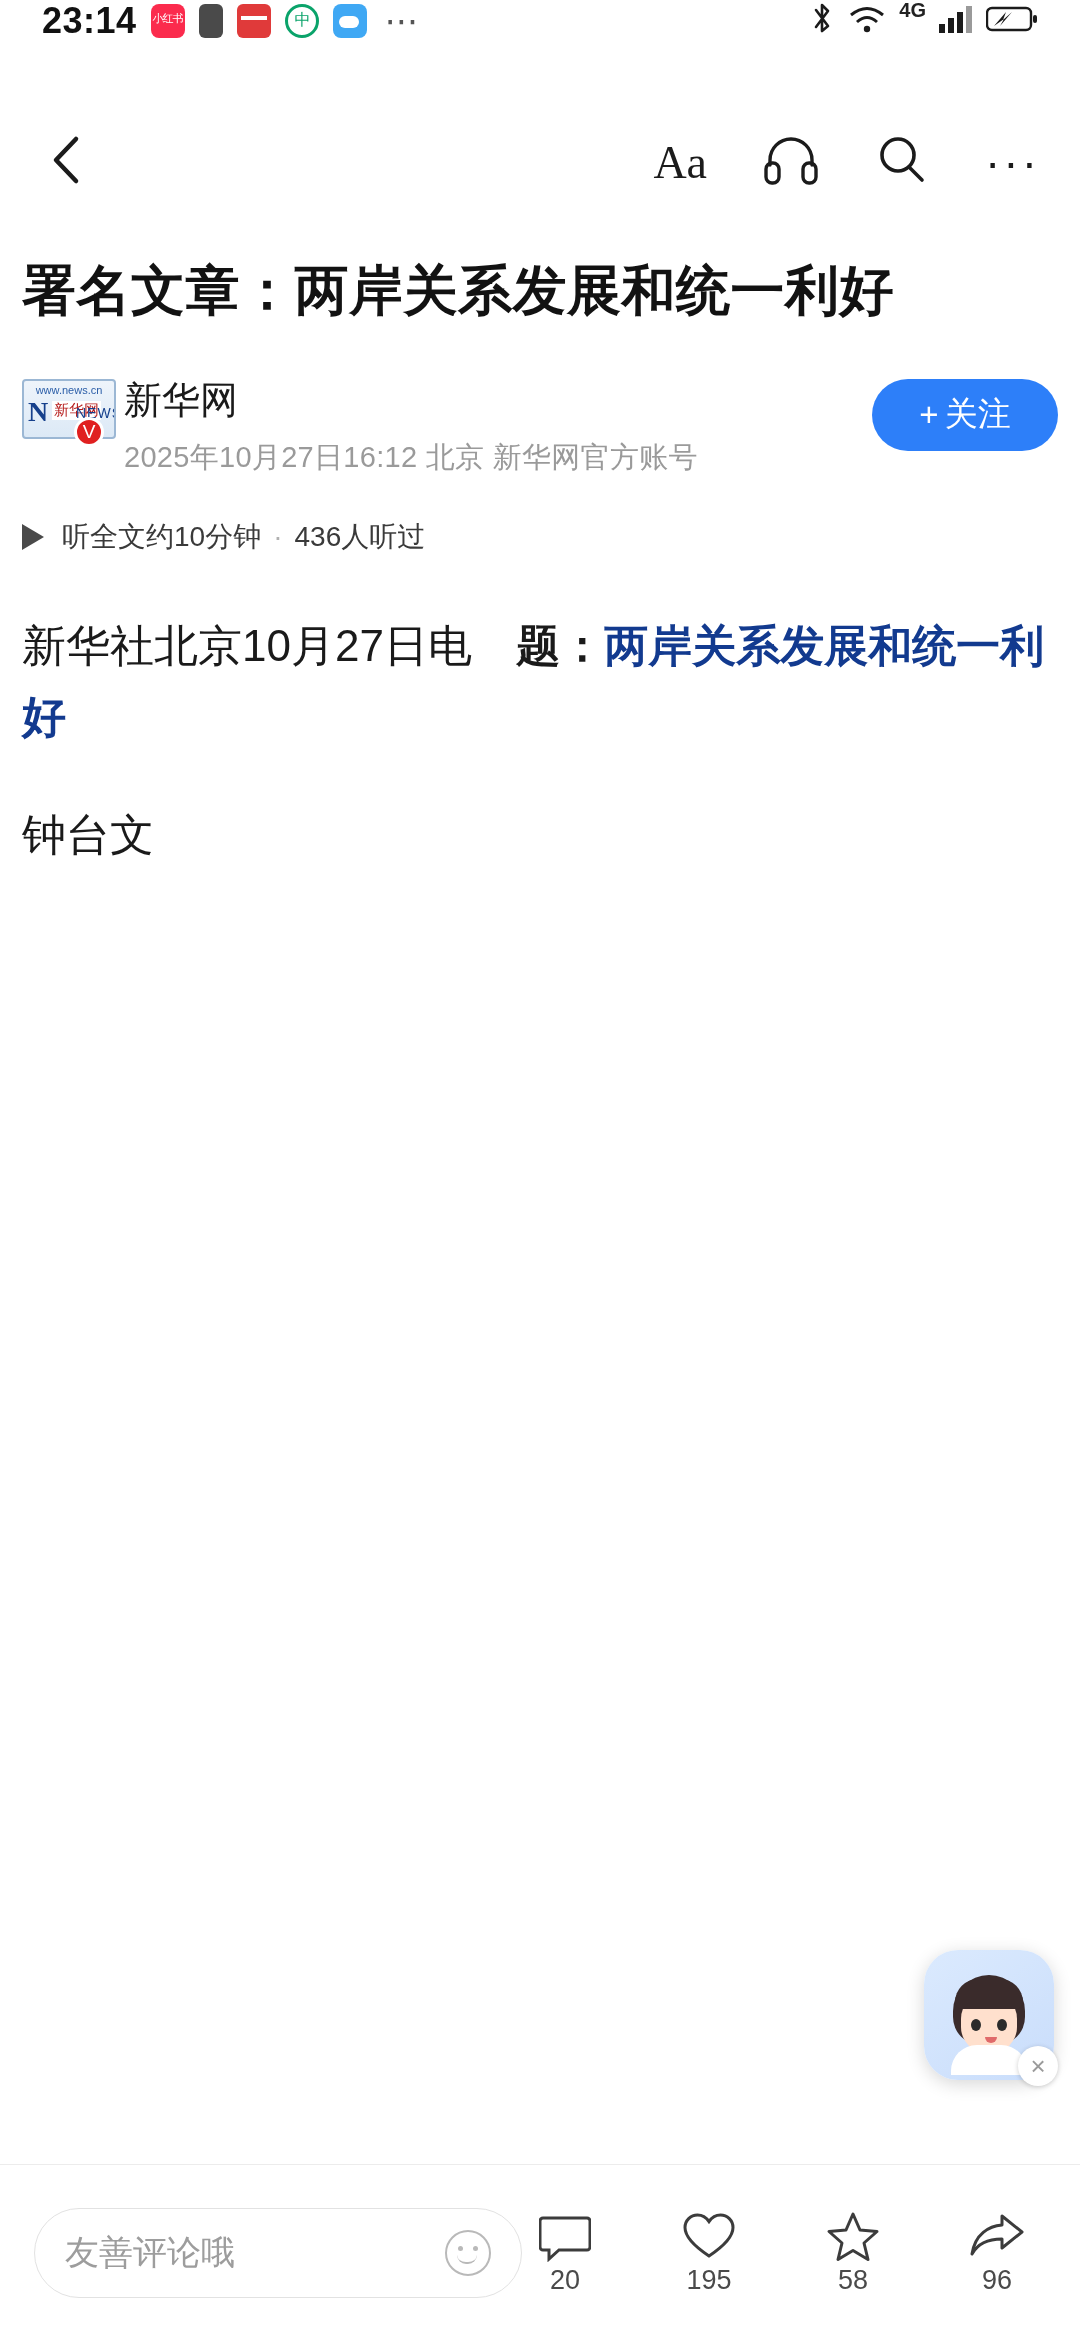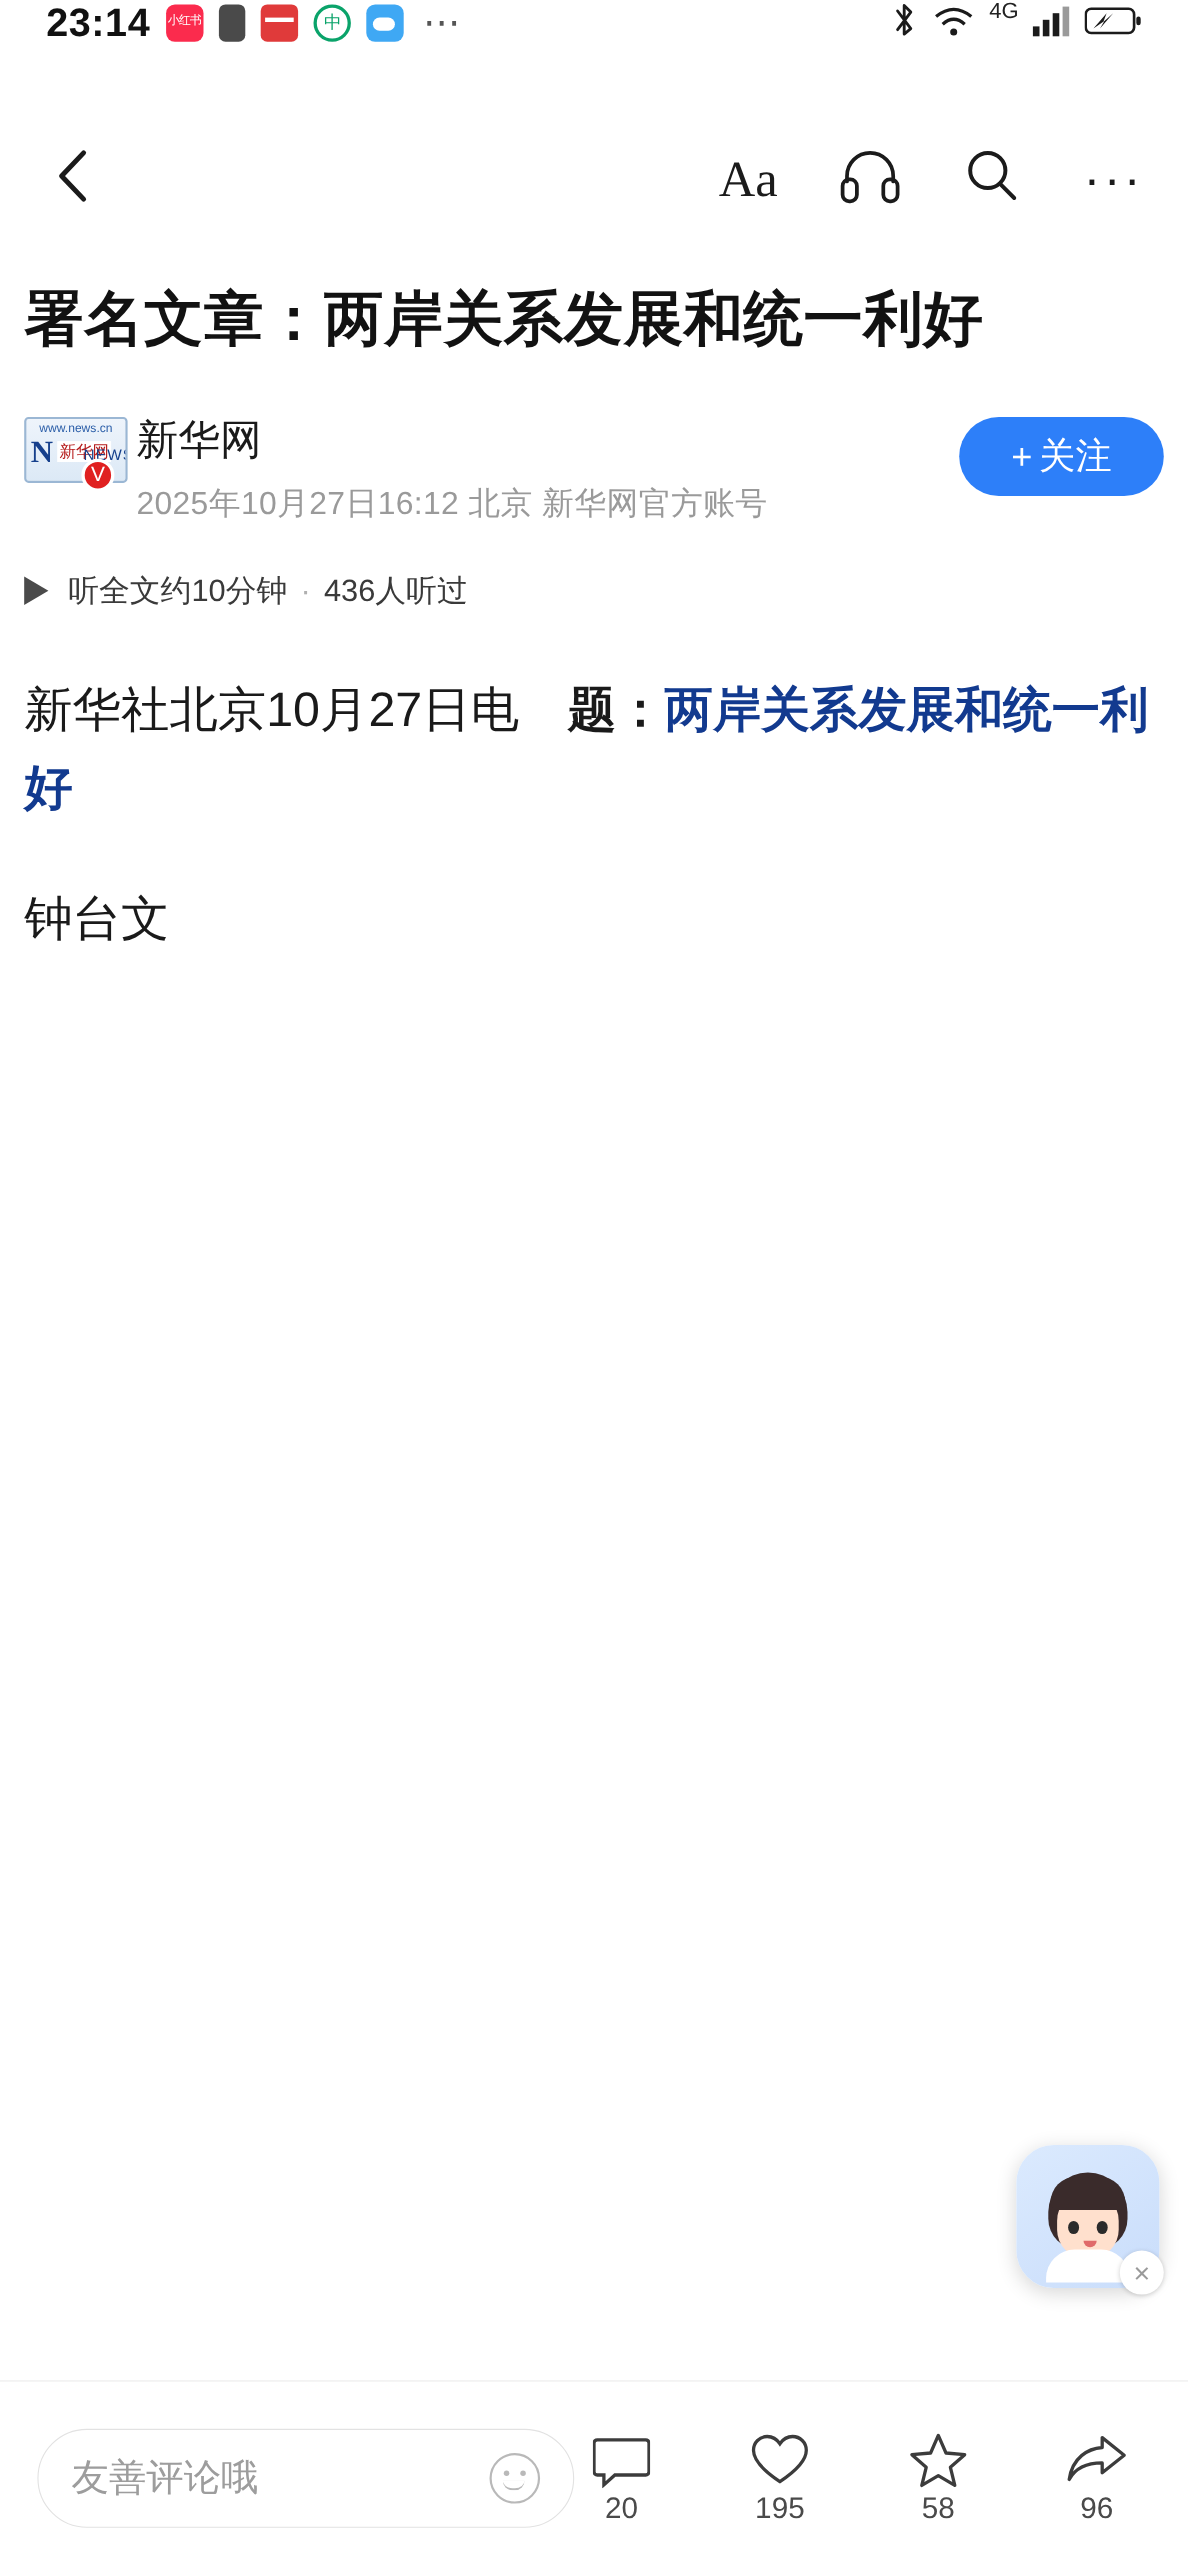--- a/index.html
+++ b/index.html
@@ -29,21 +29,21 @@
   .ico-batt { background:#4a4a4a; border-radius:6px; width:24px; height:34px; }
   .ico-red { background:#e03a3a; border-radius:6px; position:relative; }
   .ico-red::after{ content:""; position:absolute; left:4px; top:12px; right:4px; height:4px; background:#fff; }
   .ico-green { border:3px solid #0aa36a; border-radius:50%; background:#fff; position:relative;}
   .ico-green::after{ content:"中"; position:absolute; left:7px; top:3px; font-size:16px; color:#0aa36a; }
   .ico-wx { background:#3fa8f4; position:relative; }
   .ico-wx::after{ content:""; position:absolute; left:6px; top:12px; width:20px; height:12px; background:#fff; border-radius:8px; }
   .sb-dots { font-size: 34px; color:#555; letter-spacing:2px; margin-left:4px; }
   .sb-right { margin-left:auto; display:flex; align-items:center; gap: 12px; }
   .sb-right svg { display:block; }
-  .sb-4g { font-size: 20px; color:#222; font-weight:400; position:relative; top:-9px; }
+  .sb-4g { font-size: 20px; color:#222; font-weight:700; position:relative; top:-9px; }
 
   
   .topnav {
     height: 108px;
     display:flex; align-items:center;
     padding: 0 40px 0 46px;
   }
   .nav-actions { margin-left:auto; display:flex; align-items:center; gap: 56px; }
   .nav-aa { font-size: 46px; font-weight: 500; color:#1b1b1b; font-family:"Liberation Serif", serif; }
   .dots-h { font-size: 46px; letter-spacing: 3px; color:#1b1b1b; line-height: 20px; }

